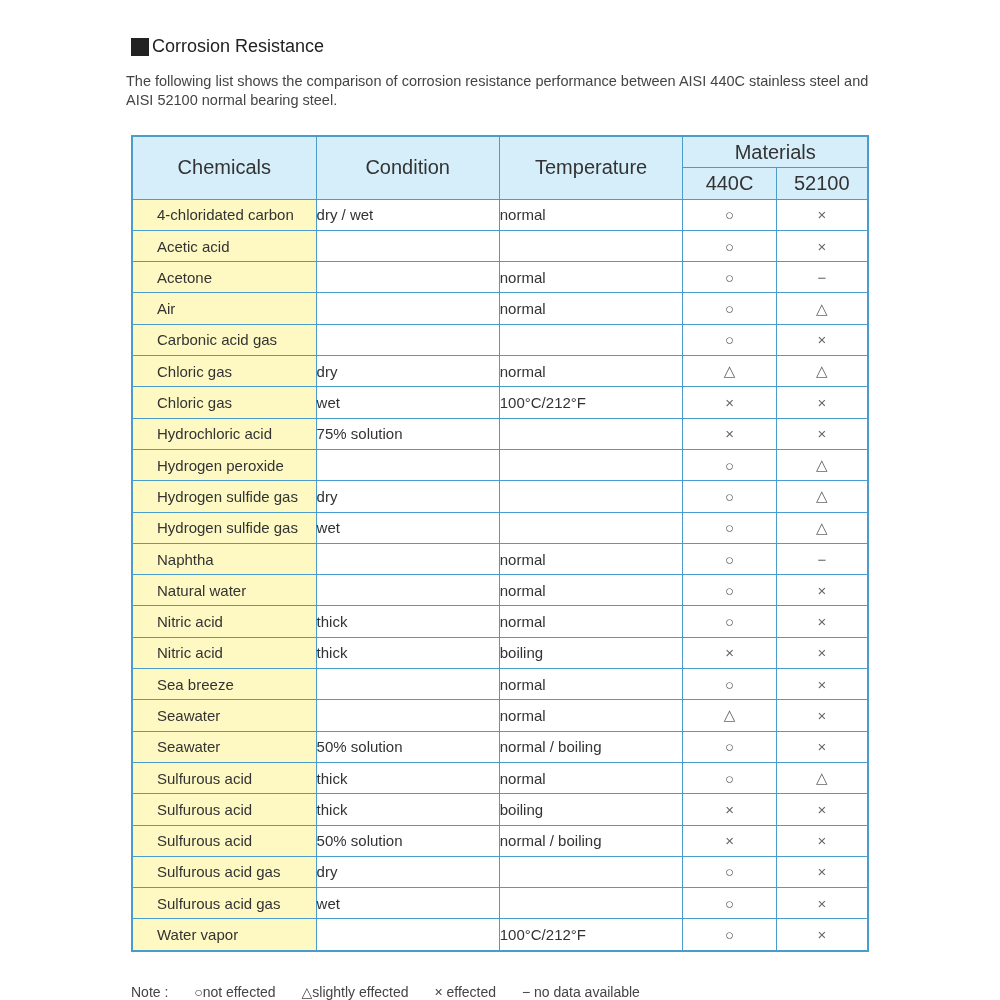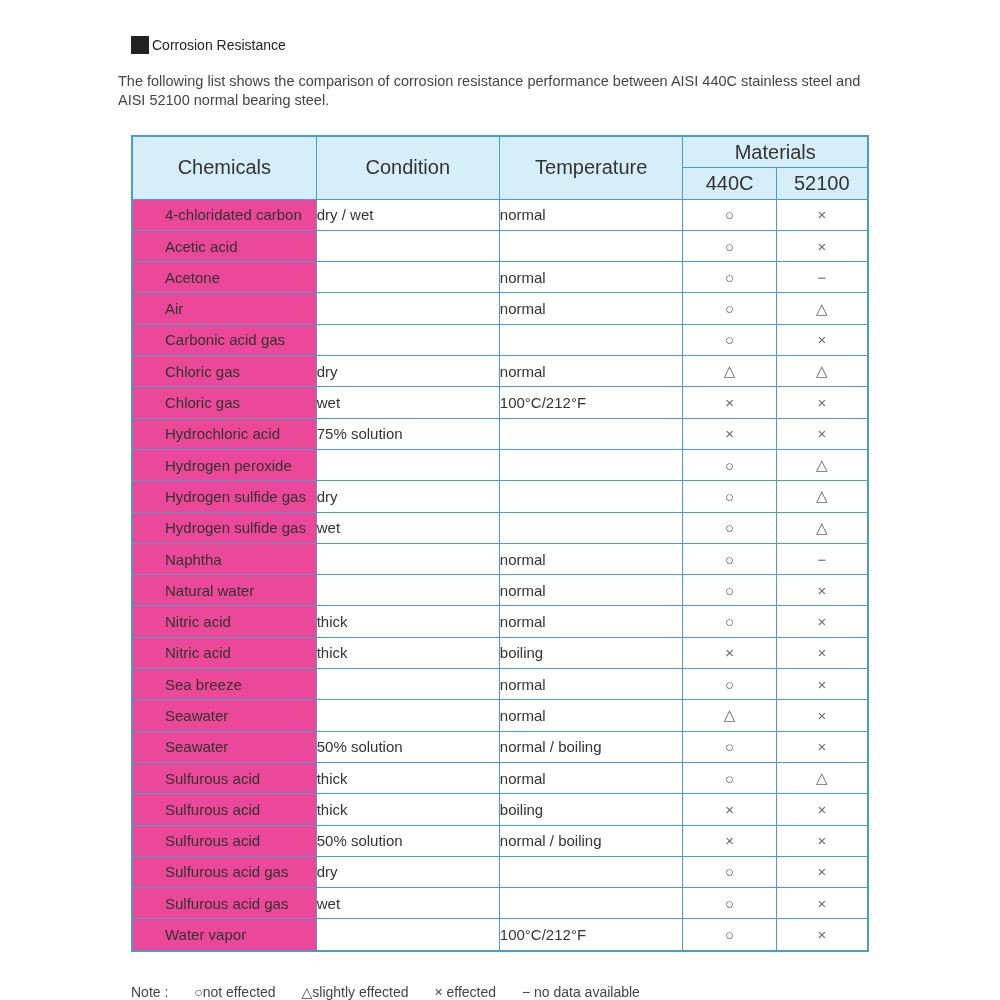--- a/index.html
+++ b/index.html
@@ -1,23 +1,23 @@
 <!DOCTYPE html>
 <html><head>
   <meta charset="utf-8">
   <style>
     html, body { margin:0; padding:0; background:#ffffff; }
     body { width:1000px; height:1000px; position:relative; font-family:"Liberation Sans", sans-serif; color:#333; }
-    .title { position:absolute; left:131px; top:36px; font-size:14px; color:#222; display:flex; align-items:center; }
+    .title { position:absolute; left:131px; top:36px; font-size:18px; color:#222; display:flex; align-items:center; }
     .title .sq { width:18px; height:18px; background:#222; margin-right:3px; display:inline-block; }
-    .intro { position:absolute; left:118px; top:72px; width:745px; font-size:14.5px; line-height:19px; color:#444; }
+    .intro { position:absolute; left:126px; top:72px; width:745px; font-size:14.5px; line-height:19px; color:#444; }
     table { position:absolute; left:131px; top:135px; width:738px; border-collapse:collapse; border:2px solid #4a9ccc; font-size:15px; color:#333; }
     td, th { border:1px solid #4a9ccc; padding:0; height:30.3px; font-weight:normal; }
     th { background:#d6eefa; font-size:20px; }
-    td.chem { background:#ec4899; text-align:left; padding-left:32px; }
+    td.chem { background:#fef9c3; text-align:left; padding-left:24px; }
     td.c { }
     td.sym { text-align:center; color:#666; font-size:15px; }
     .col1 { width:184px; } .col2 { width:184px;margin-top:40px; } .col3 { width:184px; } .col4 { width:93px; } .col5 { width:91px; }
     .note { position:absolute; left:131px; top:984px; font-size:14px; color:#444; }
     .note span { margin-right:22px; }
   </style>
 </head>
 <body>
 
 <div class="title">

